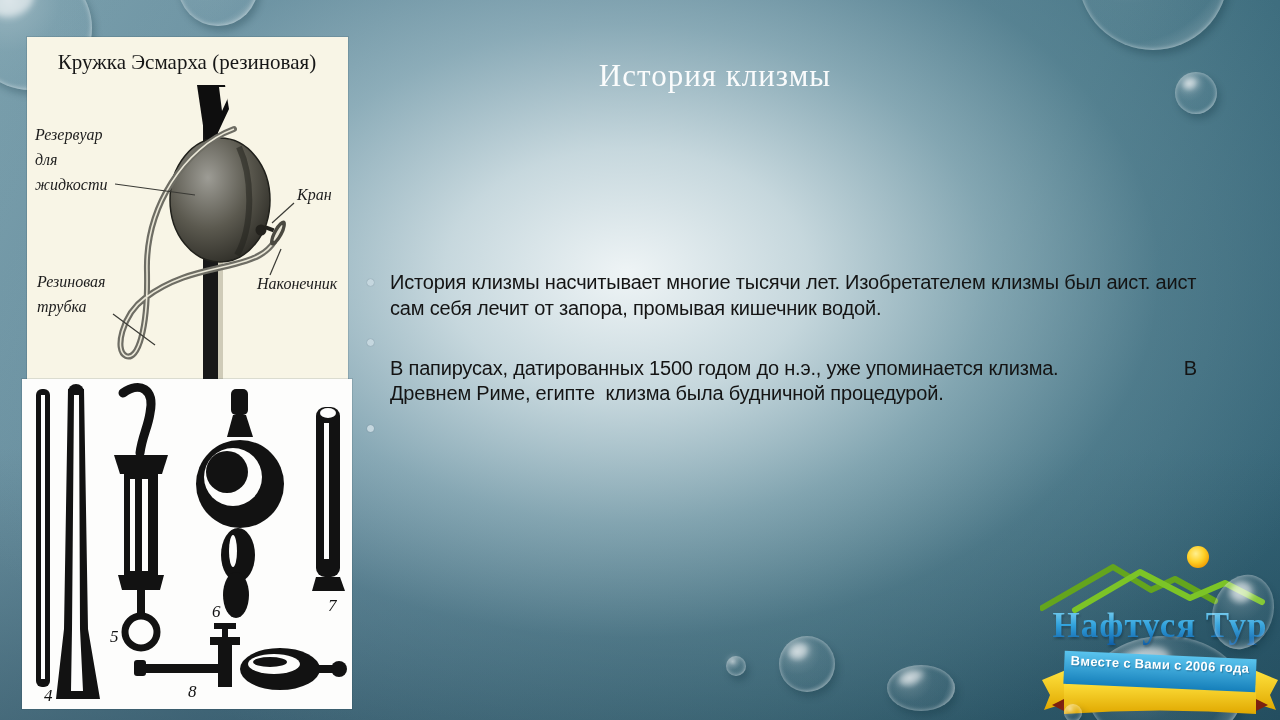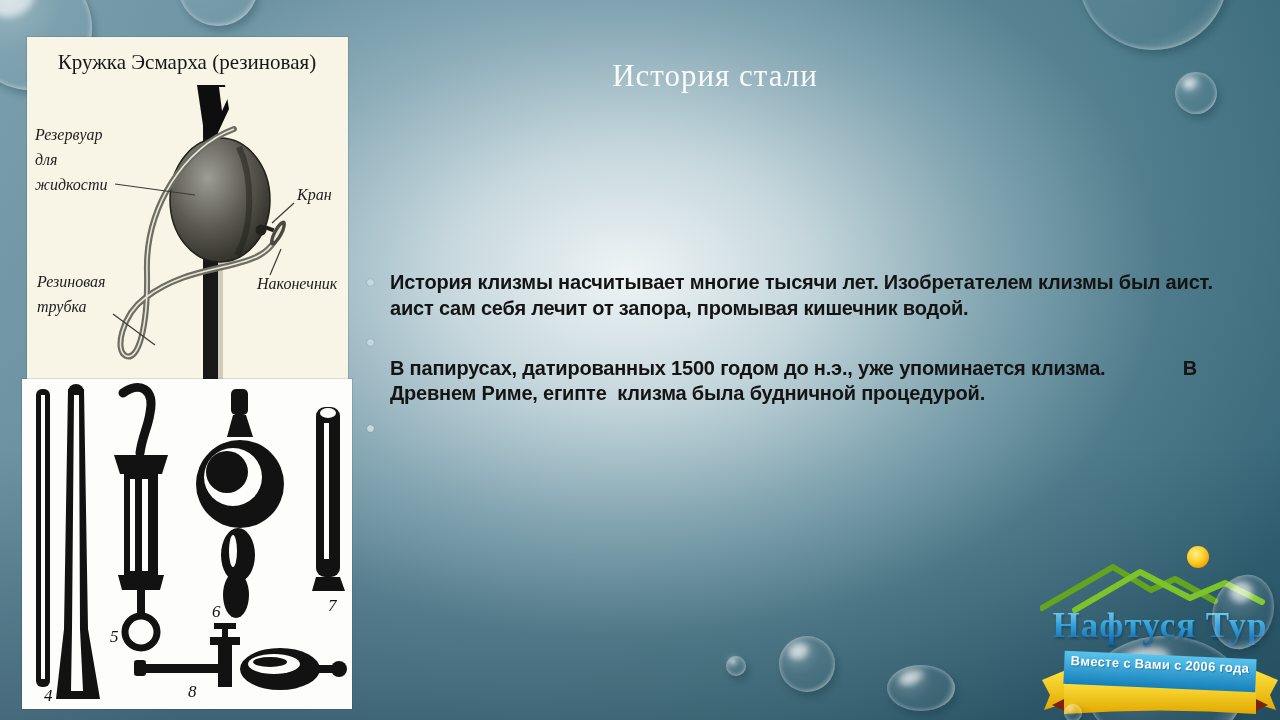--- a/index.html
+++ b/index.html
@@ -39,21 +39,21 @@
   
   .figure{position:absolute;box-shadow:0 0 0 1px rgba(20,40,50,0.12);}
   .fig-top{left:27px;top:37px;width:321px;height:348px;background:#f8f5e6;}
   .fig-bottom{left:22px;top:379px;width:330px;height:330px;background:#fdfdfc;}
   .figure svg{display:block;}
   
   .bullets{position:absolute;left:362px;top:270px;width:873px;}
   .bullets .item{
     position:relative;padding-left:28px;margin:0 0 9px 0;
     font-size:20px;line-height:25.5px;letter-spacing:-0.2px;color:#141414;
-    width:845px;box-sizing:content-box;font-weight:bold;
+    width:845px;box-sizing:content-box;
   }
   .dot{
     position:absolute;left:5px;top:9px;width:7px;height:7px;border-radius:50%;
     background:#c5d7df;box-shadow:0 0 1px rgba(20,40,55,0.45);
   }
   .row-split{display:flex;justify-content:space-between;align-items:baseline;}
   .row-split .tail{margin-right:38px;}
   .prewrap{white-space:pre-wrap;}
   .spacer-line{height:25.5px;}
   
@@ -92,21 +92,21 @@
 <div class="bubble" style="left:779px;top:636px;width:56px;height:56px;">
     <div class="shine"></div>
   </div>
 <div class="bubble" style="left:887px;top:665px;width:68px;height:46px;">
     <div class="shine"></div>
   </div>
 <div class="bubble" style="left:1087px;top:636px;width:156px;height:112px;">
     <div class="shine"></div>
   </div>
 
-<div class="slide-title">История стали</div>
+<div class="slide-title">История клизмы</div>
 
 <div class="figure fig-top">
   <svg width="321" height="348" viewBox="0 0 321 348">
     <defs>
       <radialGradient id="bagG" cx="38%" cy="32%" r="75%">
         <stop offset="0%" stop-color="#9d9c95"></stop>
         <stop offset="55%" stop-color="#5b594f"></stop>
         <stop offset="100%" stop-color="#2c2b25"></stop>
       </radialGradient>
     </defs>

